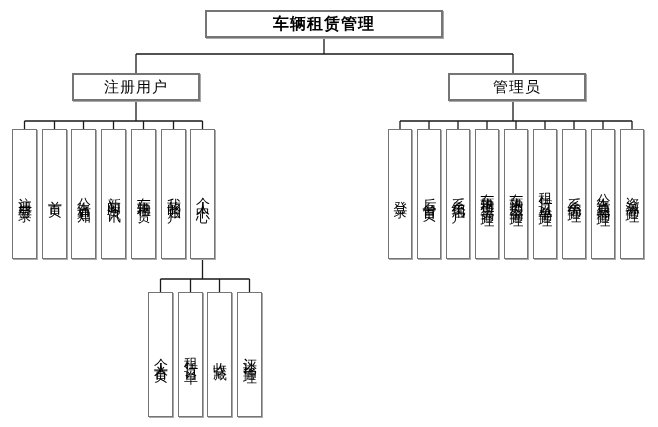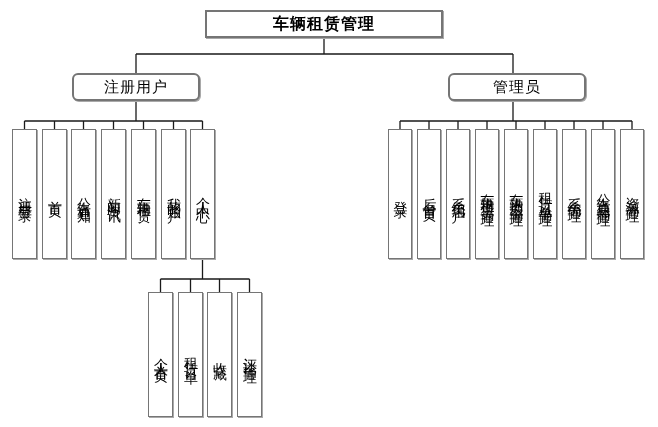--- a/index.html
+++ b/index.html
@@ -18,21 +18,21 @@
     box-sizing: border-box;
     background: #ffffff;
     border: 2px solid #757575;
     display: flex;
     align-items: center;
     justify-content: center;
     text-align: center;
     box-shadow: 1px 1px 0 #a9a9a9;
   }
   .root  { font-weight: bold; font-size: 16px; letter-spacing: 1px; }
-  .lvl2  { font-size: 15px; letter-spacing: 1px; border-radius: 6px; }
+  .lvl2  { font-size: 15px; letter-spacing: 1px; }
   .leaf, .leaf2 { border-width: 1.5px; }
   .leaf  { top: 129px; height: 130px; width: 25px; }
   .leaf2 { top: 292px; height: 125px; width: 25px; }
   .vtext {
     writing-mode: vertical-rl;
     text-orientation: upright;
     font-size: 14px;
     letter-spacing: 4px;
     line-height: 1;
     white-space: nowrap;

